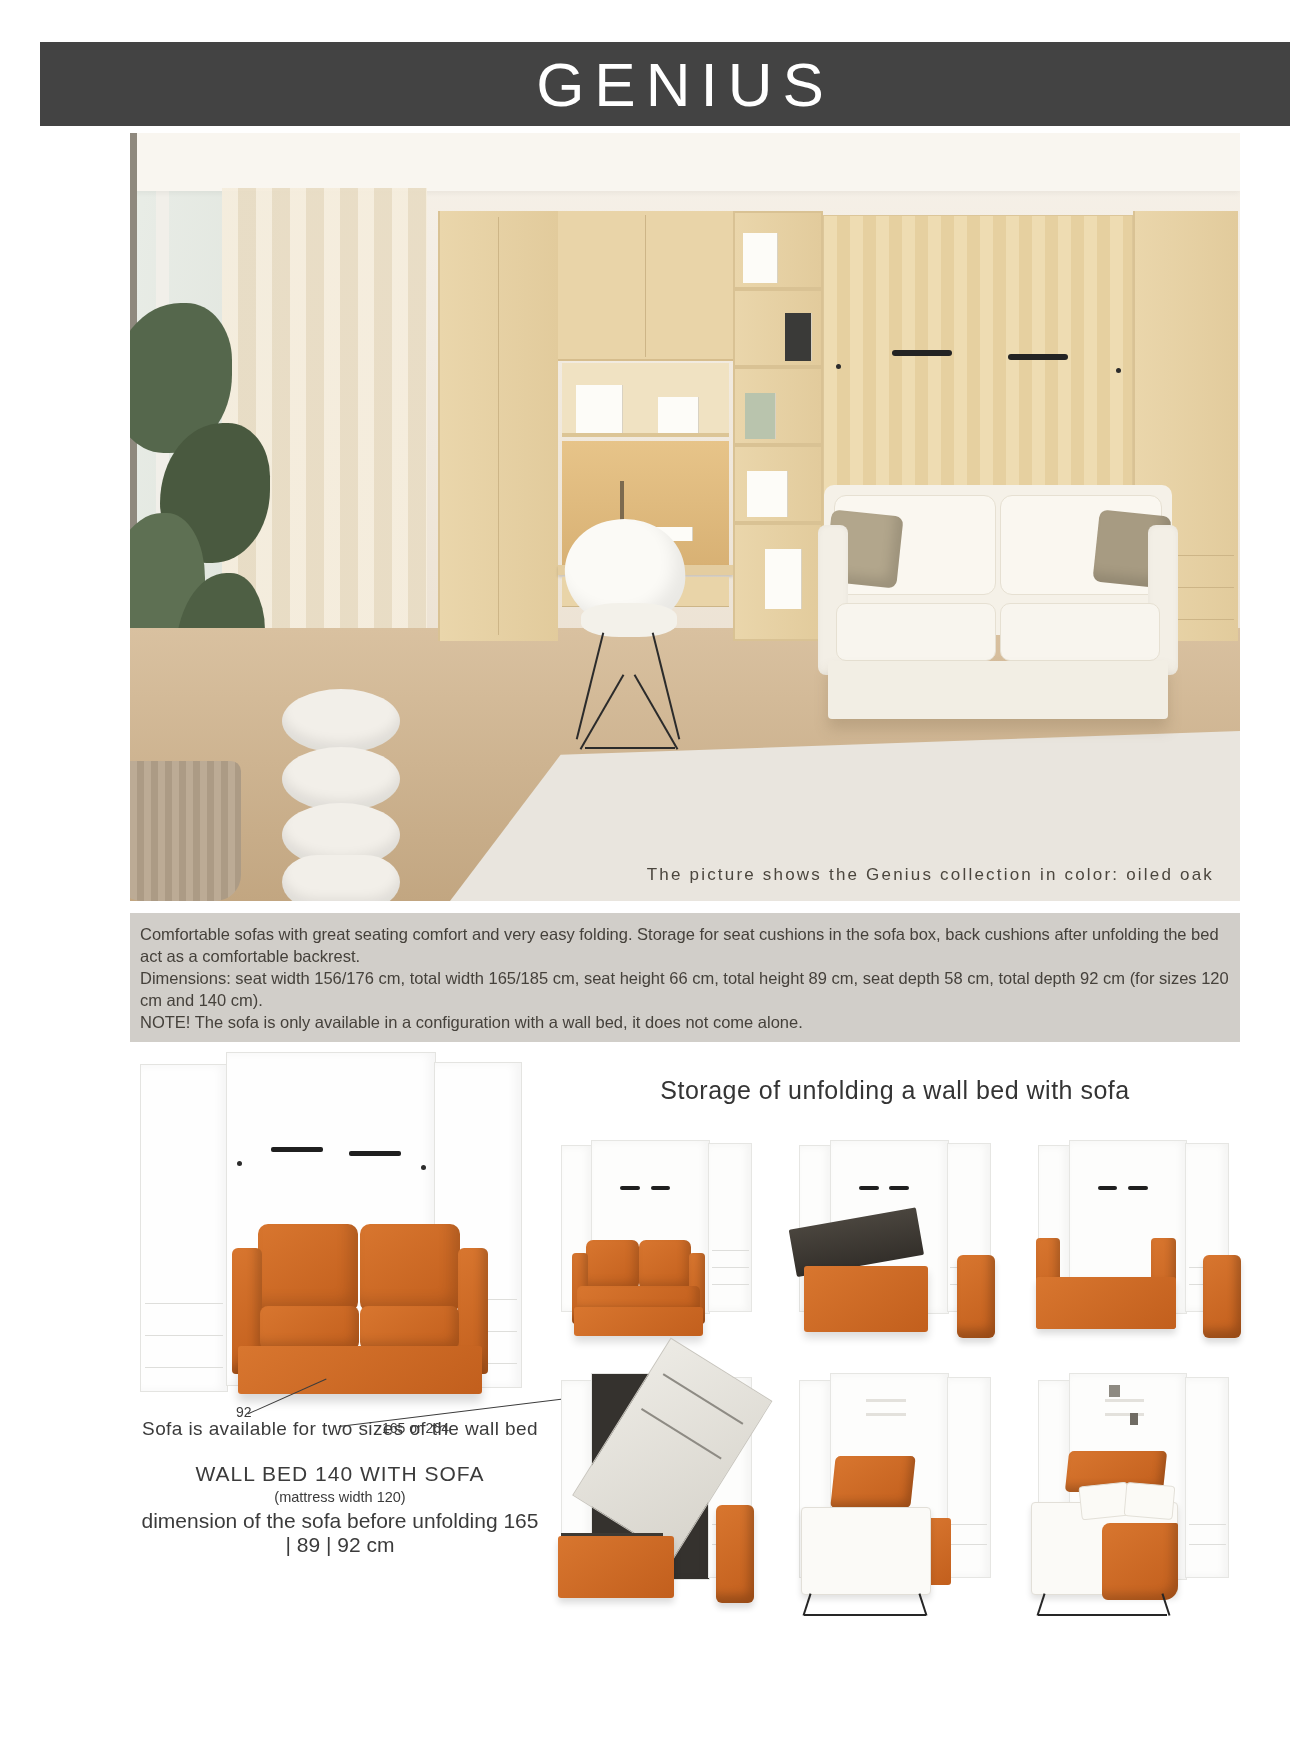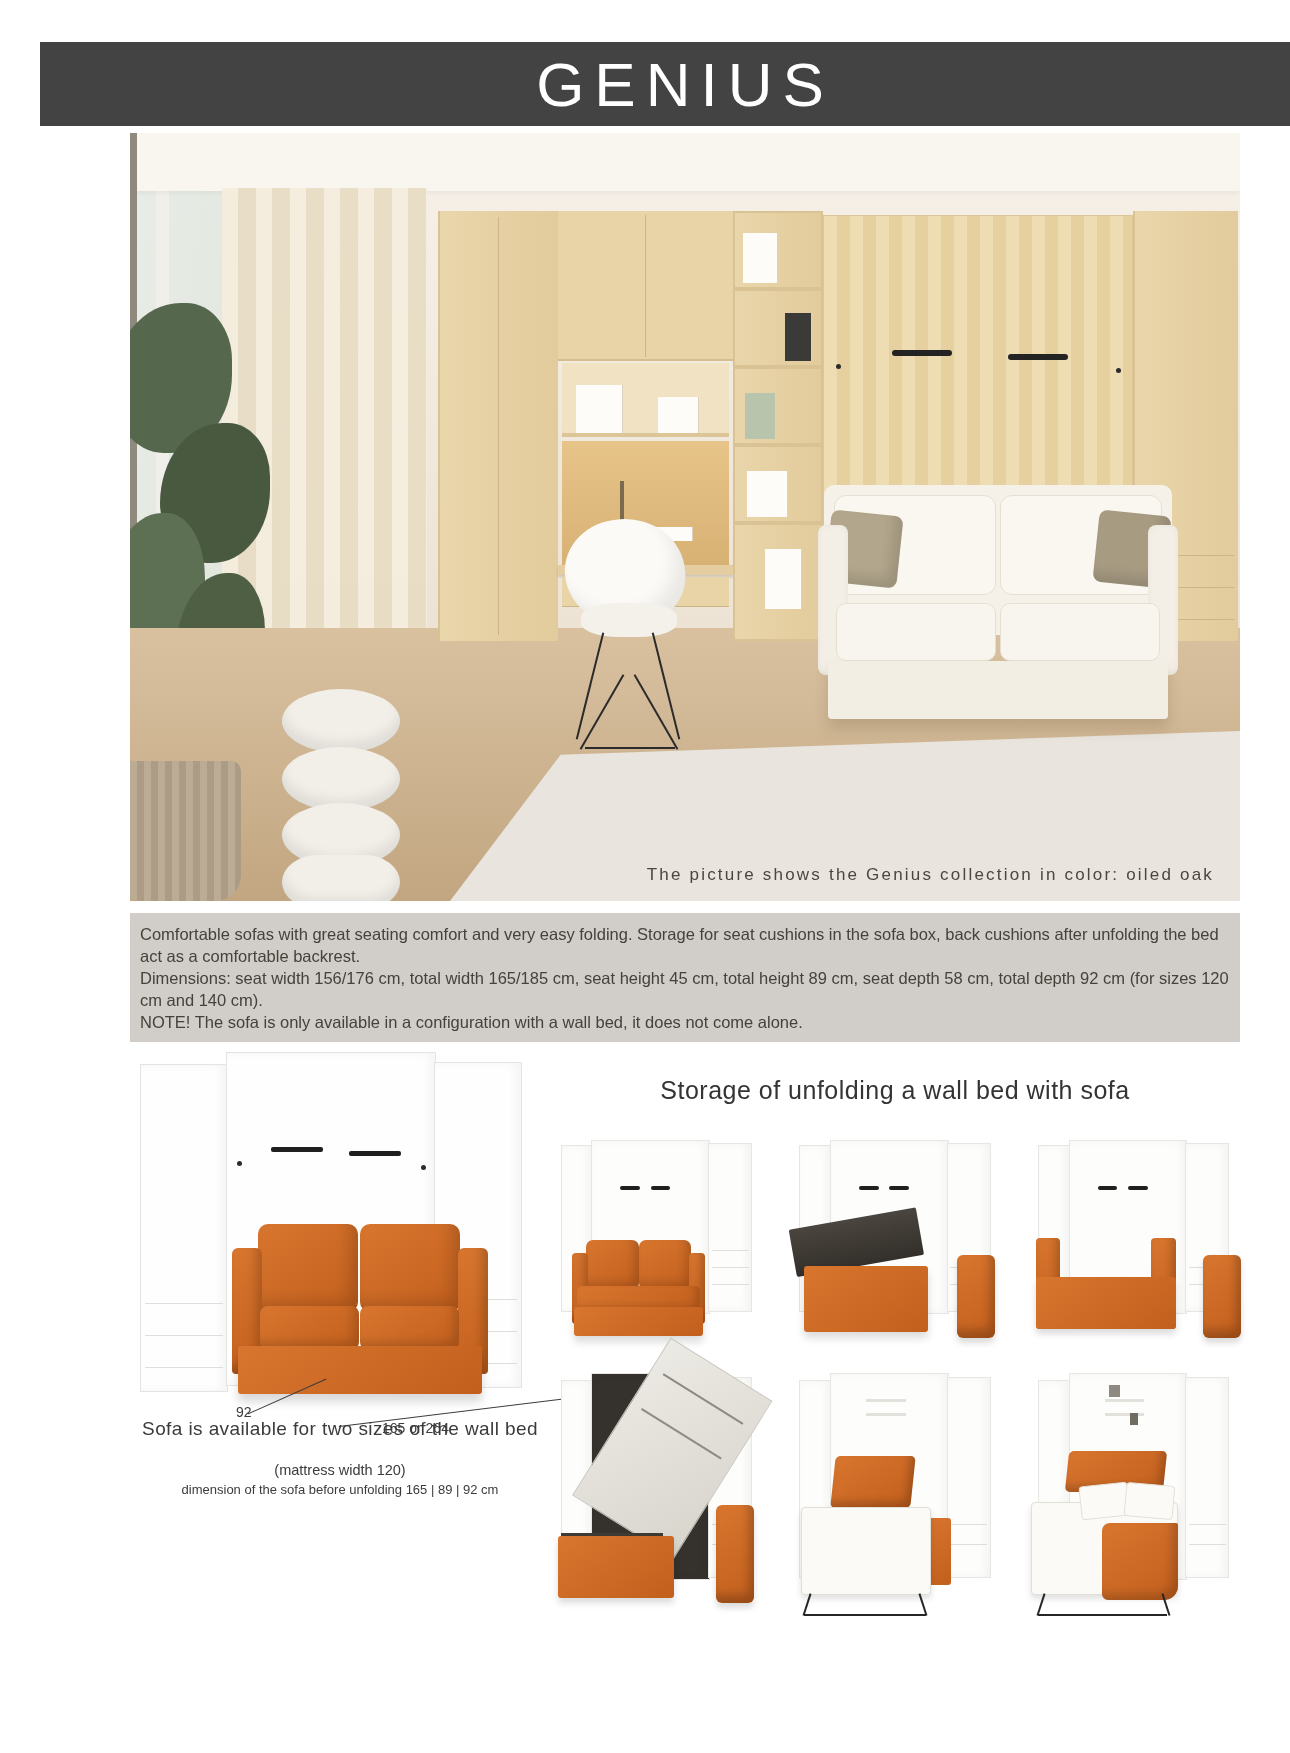--- a/index.html
+++ b/index.html
@@ -87,21 +87,21 @@
   .f-bcush { position:absolute; top:0; width:100px; height:88px; border-radius:10px; box-shadow:inset -8px -10px 14px rgba(0,0,0,.15); }
   .f-scush { position:absolute; top:82px; width:99px; height:44px; border-radius:8px; box-shadow:inset -6px -8px 10px rgba(0,0,0,.15); }
   .f-base { position:absolute; left:6px; top:122px; width:244px; height:48px; border-radius:3px;
             box-shadow:0 8px 10px rgba(0,0,0,.15); }
   .dimline { position:absolute; height:1px; background:#3c3c3c; }
   .dimlabel { position:absolute; font-size:14px; color:#3c3c3c; }
   .availability { margin-top:14px; text-align:center; font-size:19px; color:#3b3b3b; letter-spacing:.4px; }
   .product { margin-top:22px; text-align:center; color:#3b3b3b; }
   .product h3 { font-size:21px; font-weight:400; letter-spacing:1px; }
   .product .sub { font-size:14.5px; margin-top:3px; }
-  .product .dim { font-size:13px; margin-top:4px; }
+  .product .dim { font-size:21px; margin-top:4px; }
 
   .phases { position:absolute; left:505px; top:1076px; width:700px; }
   .phases h2 { text-align:center; font-size:25px; font-weight:400; color:#343434; letter-spacing:.5px; }
   .grid { margin-top:26px; display:grid; grid-template-columns:repeat(3,1fr); gap:14px 16px; }
   .tile { position:relative; height:218px; }
   .tile.tall { height:258px; }
   
   .mc { position:absolute; left:7%; right:7%; top:4%; bottom:16%; }
   .mc .p { position:absolute; background:#fdfdfc; border:1px solid #e6e6e3; box-shadow:inset -4px 0 8px rgba(0,0,0,.045); }
   .mc .pl { left:0; top:3%; width:17%; height:96%; }
@@ -232,21 +232,21 @@
       <div class="chair-leg" style="left:110px;top:112px;height:110px;transform:rotate(-14deg);"></div>
       <div class="chair-leg" style="left:46px;top:150px;height:86px;transform:rotate(30deg);"></div>
       <div class="chair-leg" style="left:100px;top:150px;height:86px;transform:rotate(-30deg);"></div>
       <div class="ph-legbar" style="left:30px;top:228px;width:90px;background:#2b2b2b;"></div>
     </div>
     <div class="hero-caption">The picture shows the Genius collection in color: oiled oak</div>
   </section>
 
   <section class="desc">
     <p>Comfortable sofas with great seating comfort and very easy folding. Storage for seat cushions in the sofa box, back cushions after unfolding the bed act as a comfortable backrest.</p>
-    <p>Dimensions: seat width 156/176 cm, total width 165/185 cm, seat height 45 cm, total height 89 cm, seat depth 58 cm, total depth 92 cm (for sizes 120 cm and 140 cm).</p>
+    <p>Dimensions: seat width 156/176 cm, total width 165/185 cm, seat height 66 cm, total height 89 cm, seat depth 58 cm, total depth 92 cm (for sizes 120 cm and 140 cm).</p>
     <p>NOTE! The sofa is only available in a configuration with a wall bed, it does not come alone.</p>
   </section>
 
   <aside class="leftcol">
     <div class="figure">
       <div class="f-cab" style="left:0;top:12px;width:88px;height:328px;">
         <div class="f-line" style="left:4px;top:238px;width:78px;"></div>
         <div class="f-line" style="left:4px;top:270px;width:78px;"></div>
         <div class="f-line" style="left:4px;top:302px;width:78px;"></div>
       </div>
@@ -270,20 +270,21 @@
         <div class="f-scush o" style="left:128px;"></div>
         <div class="f-base o"></div>
       </div>
       <div class="dimline" style="left:104px;top:344px;width:86px;transform:rotate(-24deg);"></div>
       <div class="dimlabel" style="left:96px;top:352px;">92</div>
       <div class="dimline" style="left:198px;top:360px;width:230px;transform:rotate(-7deg);"></div>
       <div class="dimlabel" style="left:242px;top:368px;">165 or 264</div>
     </div>
     <p class="availability">Sofa is available for two sizes of the wall bed</p>
     <div class="product">
+      <h3>WALL BED 140 WITH SOFA</h3>
       <p class="sub">(mattress width 120)</p>
       <p class="dim">dimension of the sofa before unfolding 165 | 89 | 92 cm</p>
     </div>
   </aside>
 
   <section class="phases">
     <h2>Storage of unfolding a wall bed with sofa</h2>
     <div class="grid">
 
       <div class="tile">

